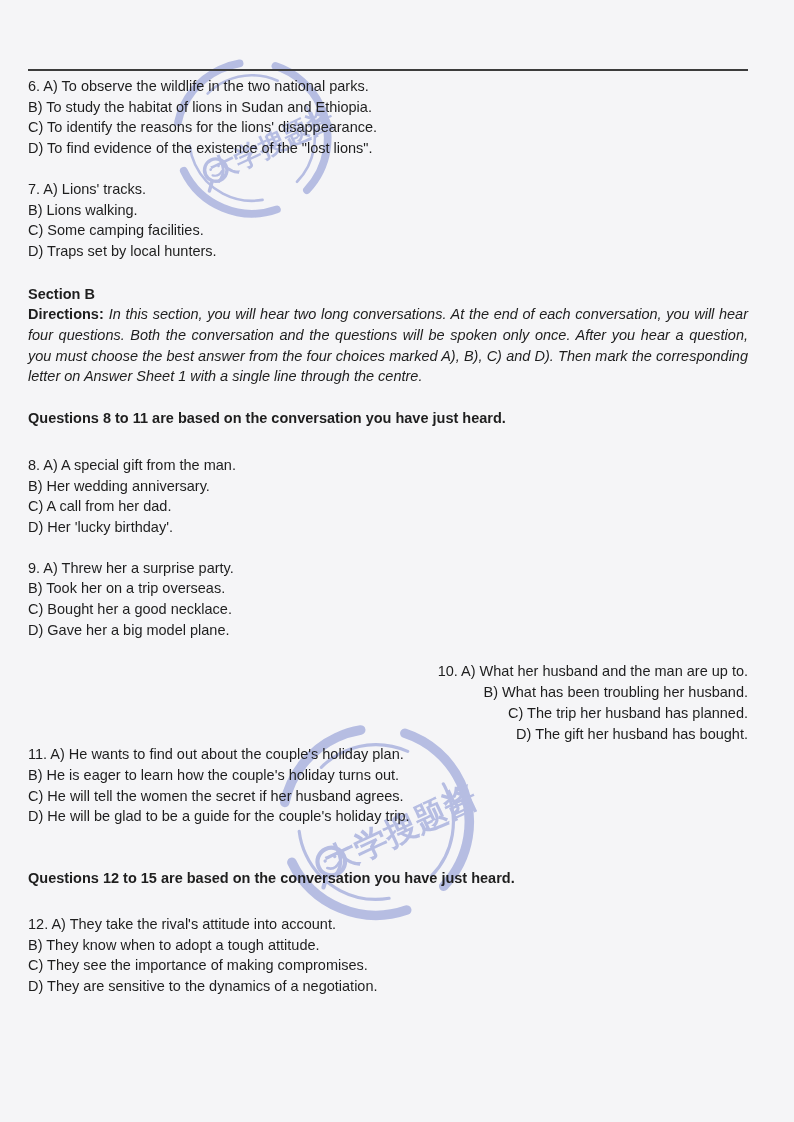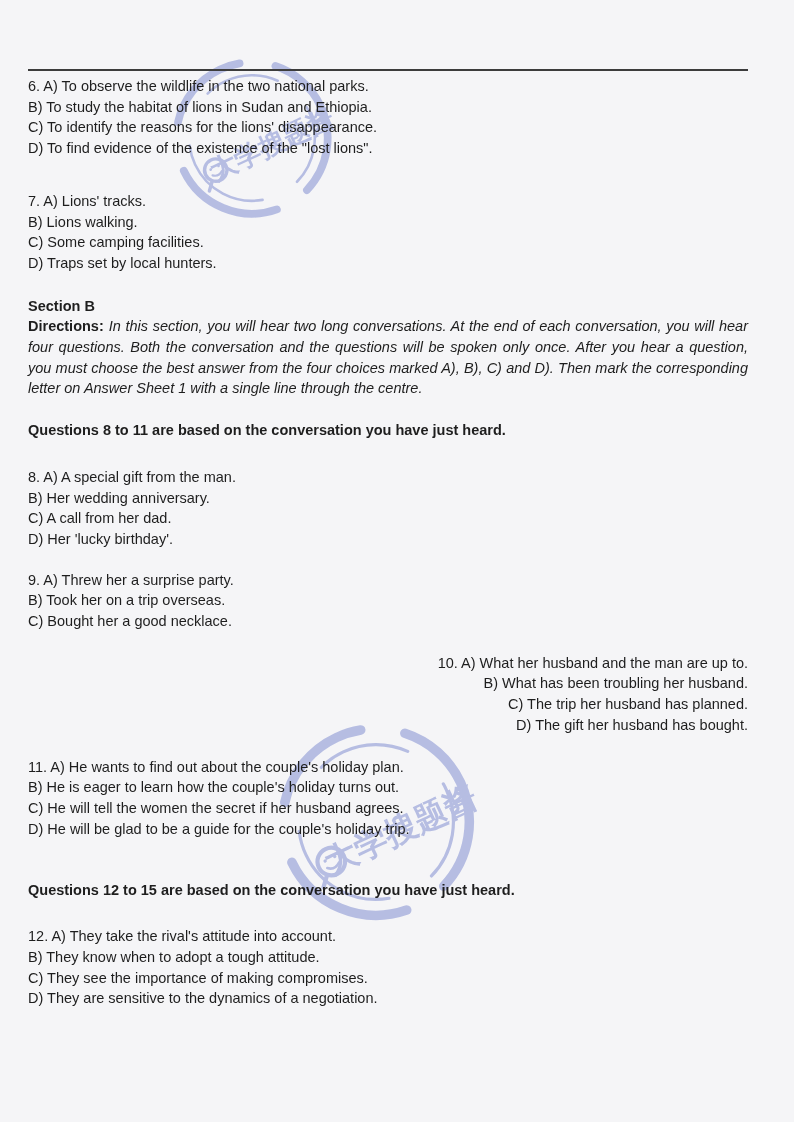--- a/index.html
+++ b/index.html
@@ -25,27 +25,27 @@
     padding: 0 46px 0 28px;
   }
   .top-rule {
     border: none;
     border-top: 2px solid #3c3c3c;
     margin: 69px 0 0 0;
   }
   p { margin: 0; }
   .qblock { }
   .m-q6      { margin-top: 5px; }
-  .m-q7      { margin-top: 32px; }
+  .m-q7      { margin-top: 20px; }
   .m-secb    { margin-top: 22px; }
   .m-h811    { margin-top: 21px; }
   .m-q8      { margin-top: 26px; }
   .m-q9      { margin-top: 20px; }
   .m-q10     { margin-top: 21px; text-align: right; }
-  .m-q11     { margin-top: 21px; }
+  .m-q11     { }
   .m-h1215   { margin-top: 41px; }
   .m-q12     { margin-top: 25px; }
   .bold { font-weight: bold; }
   .directions {
     text-align: justify;
   }
   .directions-label {
     font-weight: bold;
     font-style: normal;
     margin-right: 5px;
@@ -140,20 +140,21 @@
       <p>8. A) A special gift from the man.</p>
       <p>B) Her wedding anniversary.</p>
       <p>C) A call from her dad.</p>
       <p>D) Her 'lucky birthday'.</p>
     </div>
 
     <div class="qblock m-q9">
       <p>9. A) Threw her a surprise party.</p>
       <p>B) Took her on a trip overseas.</p>
       <p>C) Bought her a good necklace.</p>
+      <p>D) Gave her a big model plane.</p>
     </div>
 
     <div class="qblock m-q10">
       <p>10. A) What her husband and the man are up to.</p>
       <p>B) What has been troubling her husband.</p>
       <p>C) The trip her husband has planned.</p>
       <p>D) The gift her husband has bought.</p>
     </div>
 
     <div class="qblock m-q11">

